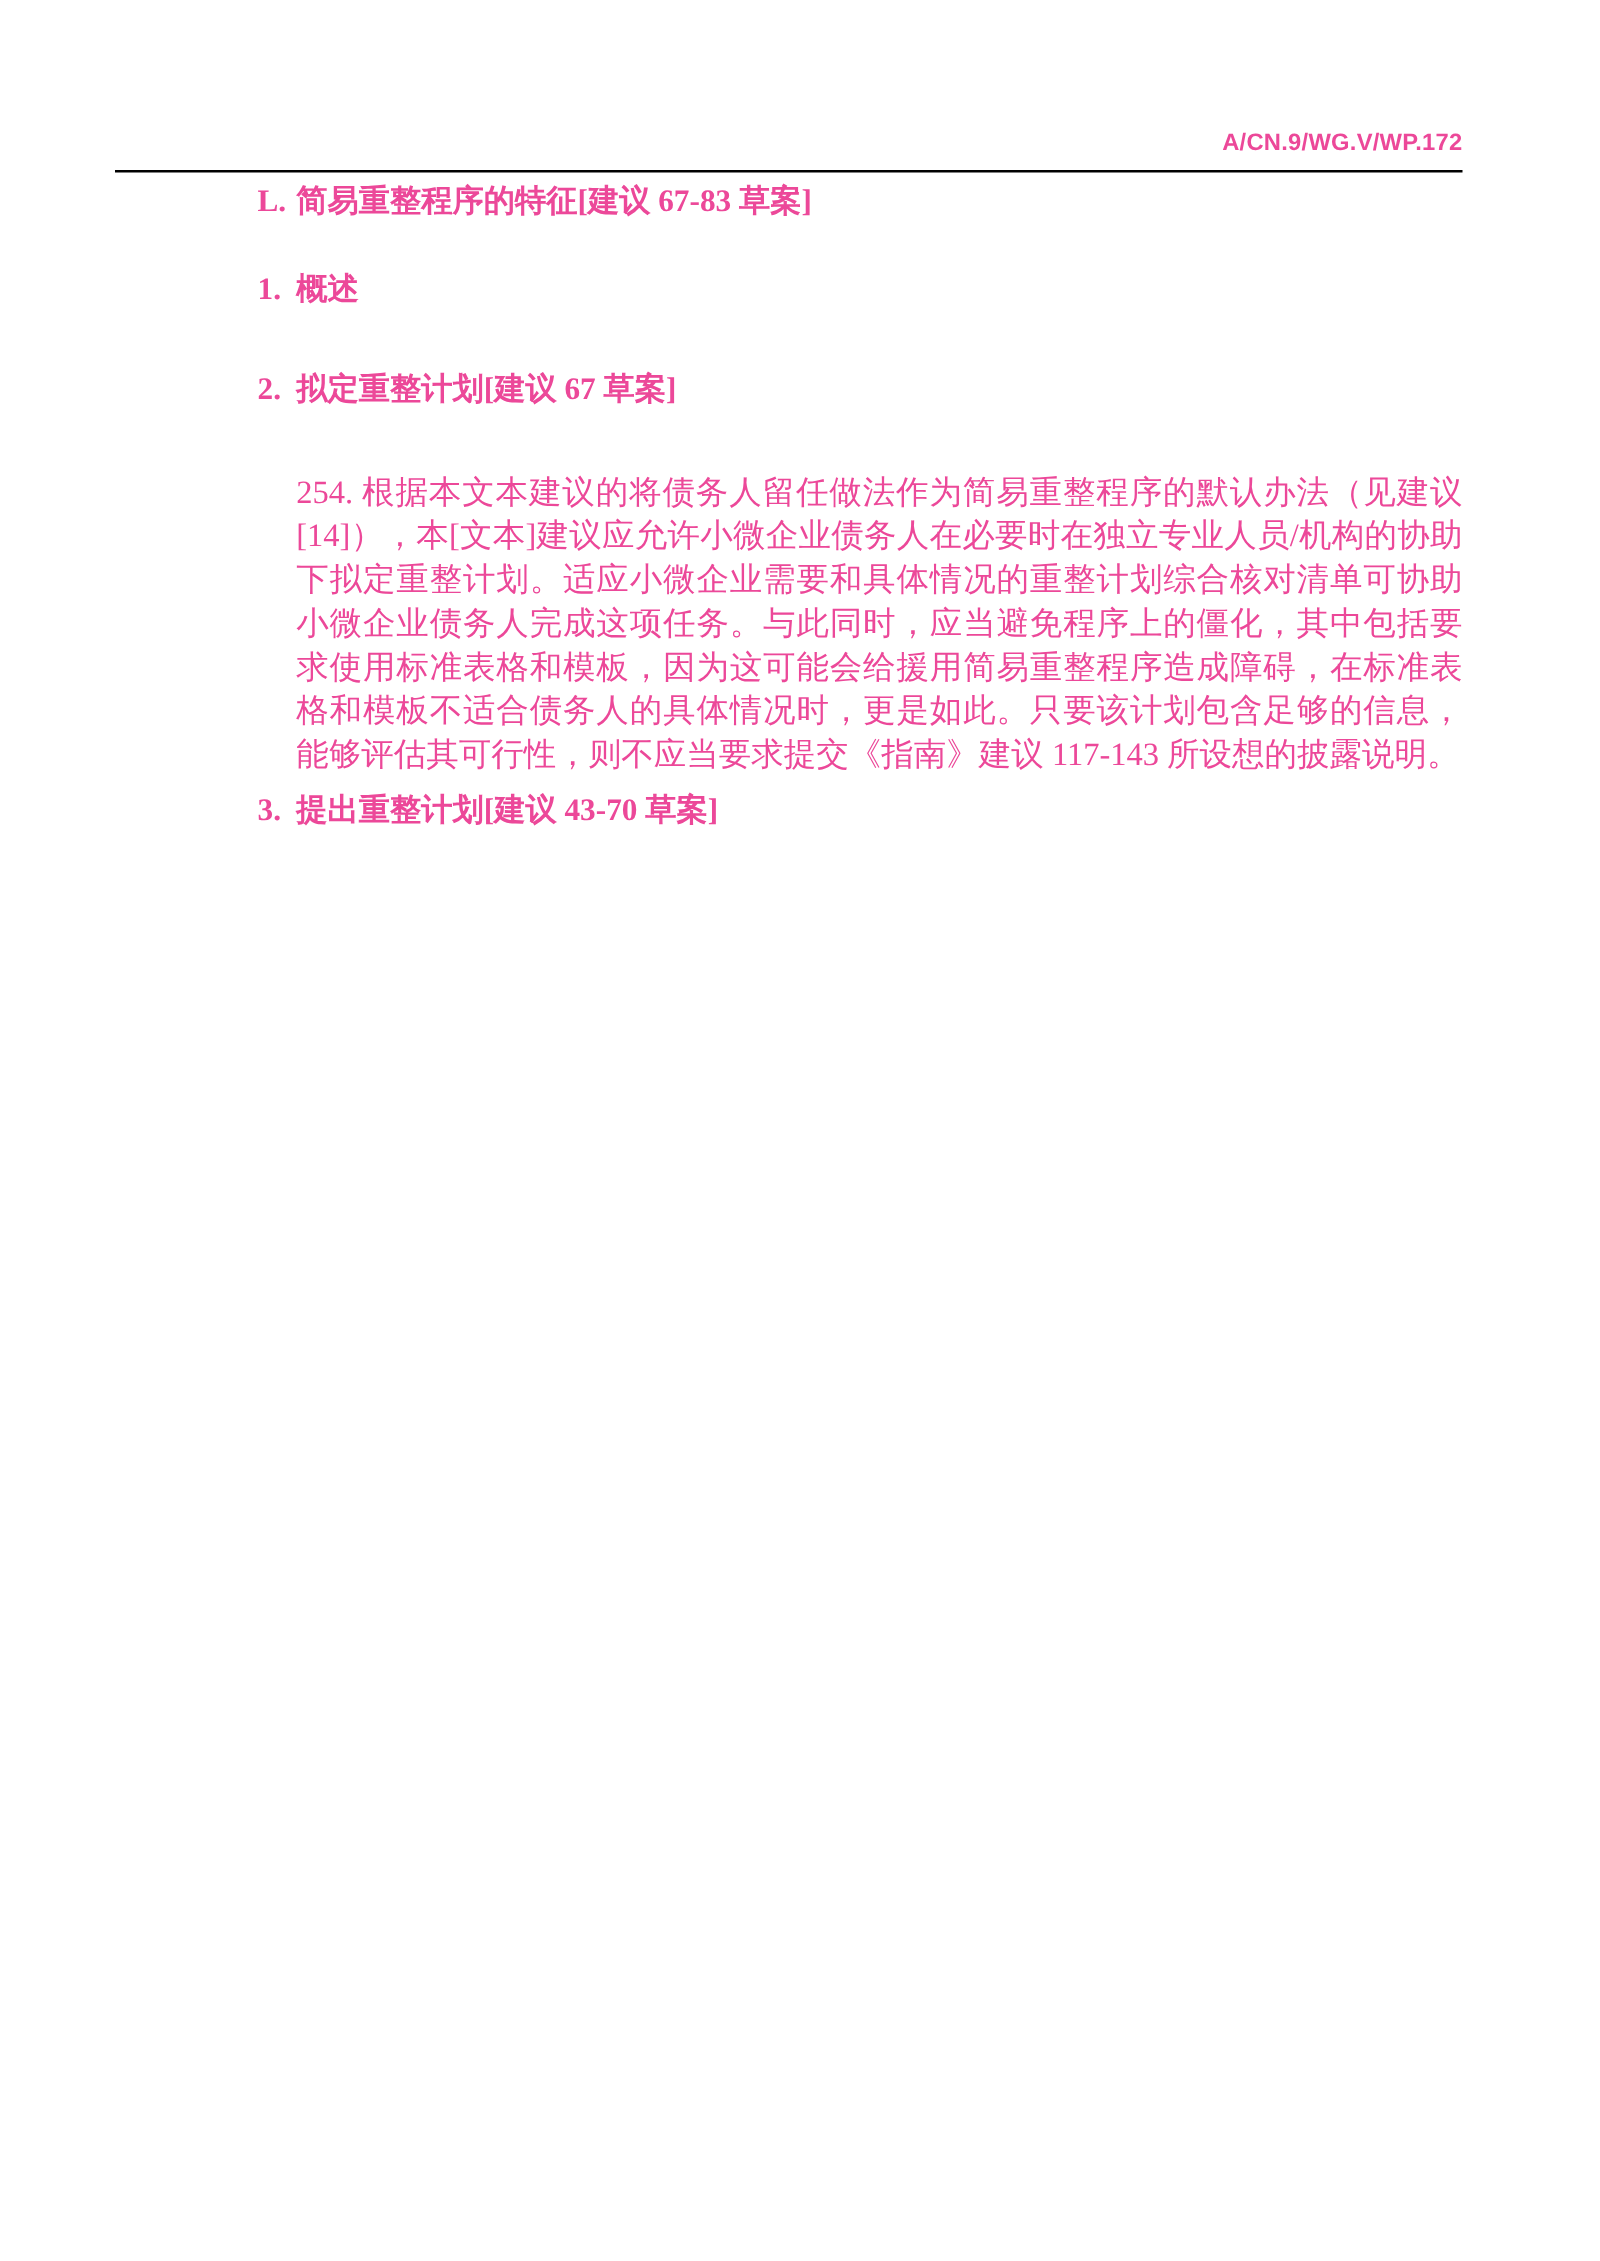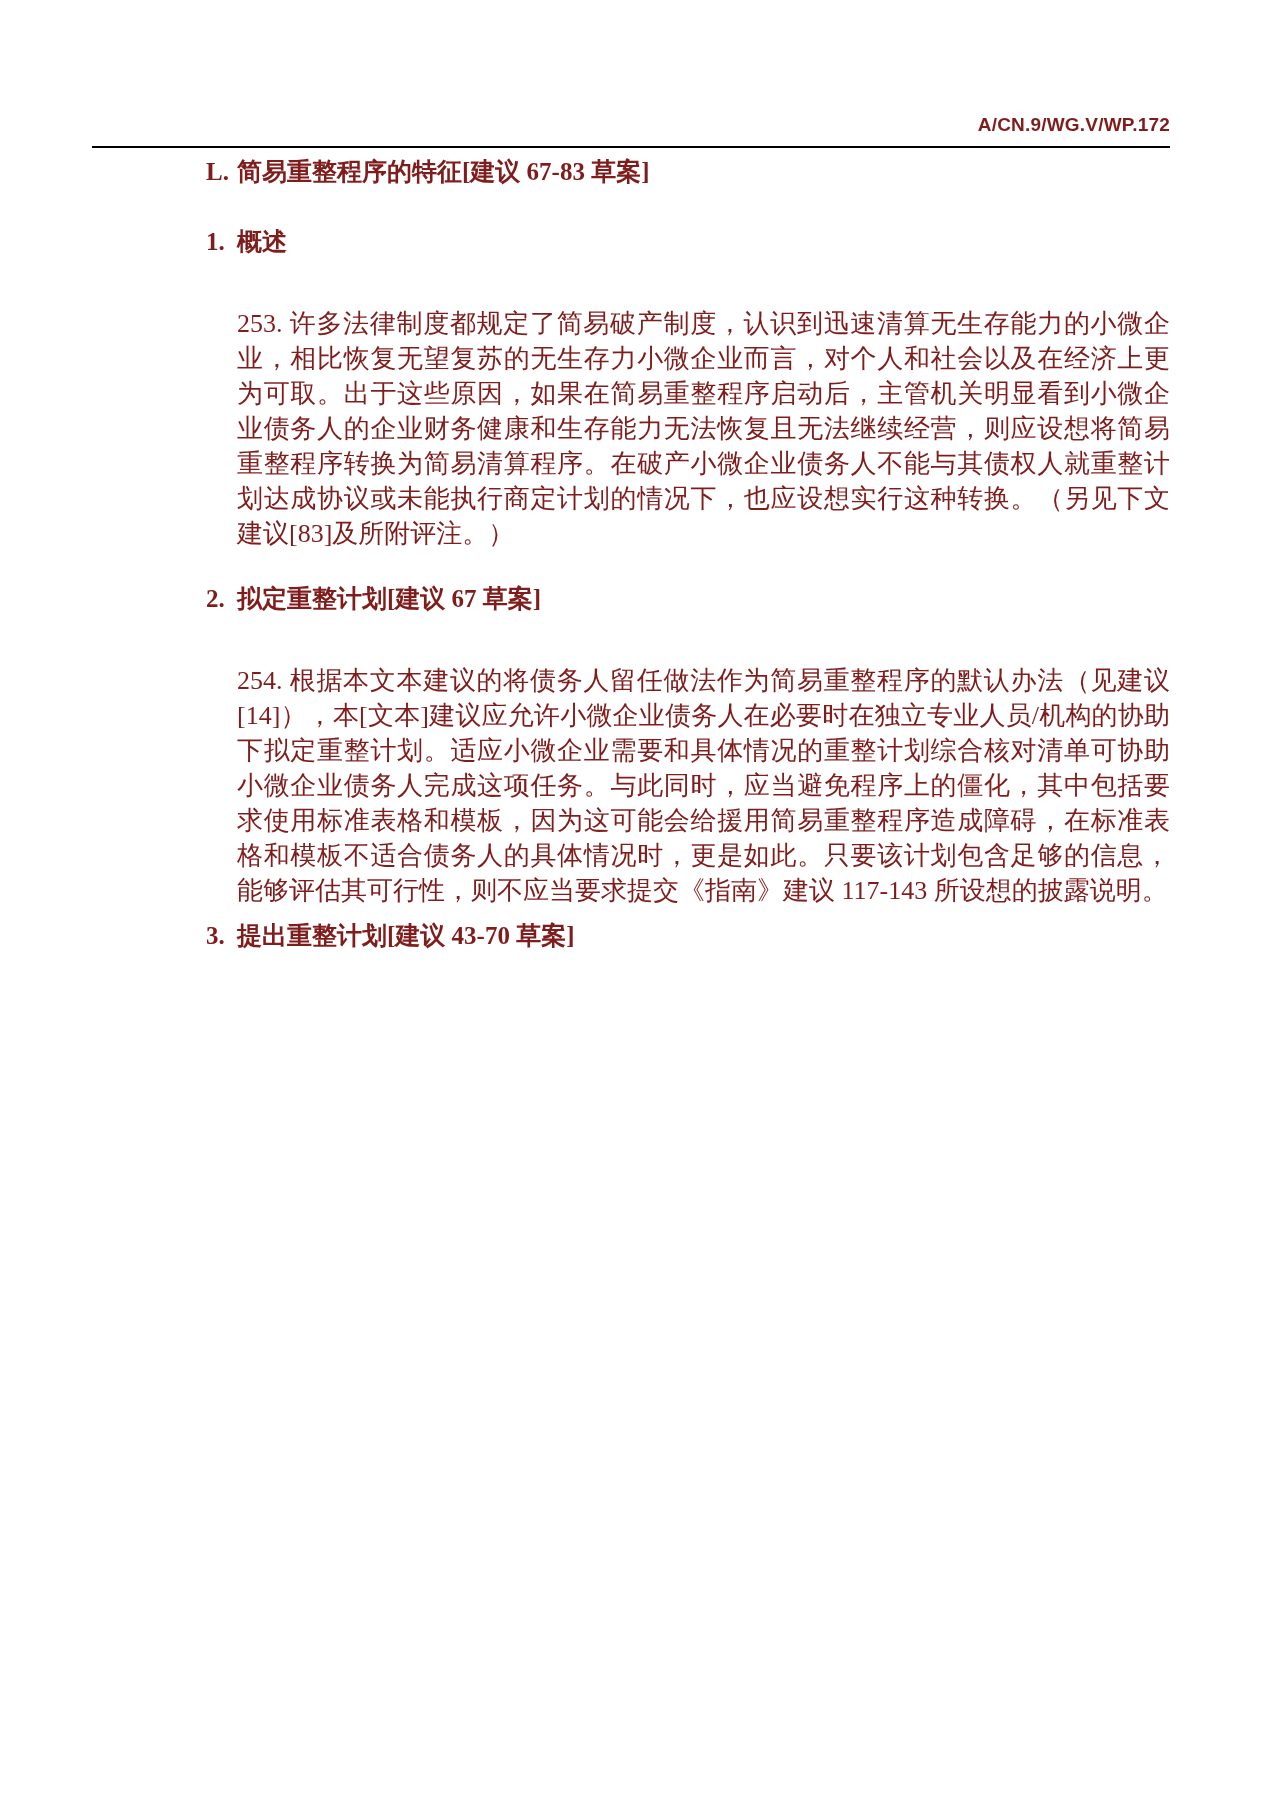--- a/index.html
+++ b/index.html
@@ -7,22 +7,21 @@
     padding: 0;
     background: #ffffff;
   }
   .page {
     position: relative;
     width: 1280px;
     height: 1297px;
     background: #ffffff;
     overflow: hidden;
     font-family: "Liberation Serif", "DejaVu Serif", serif;
-    color: #7f1d1d;
-    margin-top: 10px;
+    color: #ec4899;
   }
   
   .doc-symbol {
     position: absolute;
     top: 104px;
     right: 110px;
     font-family: "Liberation Sans", "DejaVu Sans", sans-serif;
     font-weight: bold;
     font-size: 19px;
     letter-spacing: 0.2px;
@@ -104,21 +103,20 @@
       <span class="h-num">L.</span>
       <span class="h-title">简易重整程序的特征[建议 67-83 草案]</span>
     </div>
 
     <div class="heading h-s1">
       <span class="h-num">1.</span>
       <span class="h-title">概述</span>
     </div>
 
 
-    <p class="para gap-lg">253. 许多法律制度都规定了简易破产制度，认识到迅速清算无生存能力的小微企业，相比恢复无望复苏的无生存力小微企业而言，对个人和社会以及在经济上更为可取。出于这些原因，如果在简易重整程序启动后，主管机关明显看到小微企业债务人的企业财务健康和生存能力无法恢复且无法继续经营，则应设想将简易重整程序转换为简易清算程序。在破产小微企业债务人不能与其债权人就重整计划达成协议或未能执行商定计划的情况下，也应设想实行这种转换。（另见下文建议[83]及所附评注。）</p>
 
     <div class="heading h-s2">
       <span class="h-num">2.</span>
       <span class="h-title">拟定重整计划[建议 67 草案]</span>
     </div>
 
     <p class="para">254. 根据本文本建议的将债务人留任做法作为简易重整程序的默认办法（见建议[14]），本[文本]建议应允许小微企业债务人在必要时在独立专业人员/机构的协助下拟定重整计划。适应小微企业需要和具体情况的重整计划综合核对清单可协助小微企业债务人完成这项任务。与此同时，应当避免程序上的僵化，其中包括要求使用标准表格和模板，因为这可能会给援用简易重整程序造成障碍，在标准表格和模板不适合债务人的具体情况时，更是如此。只要该计划包含足够的信息，能够评估其可行性，则不应当要求提交《指南》建议 117-143 所设想的披露说明。</p>
 
 
     <div class="heading h-s3">

